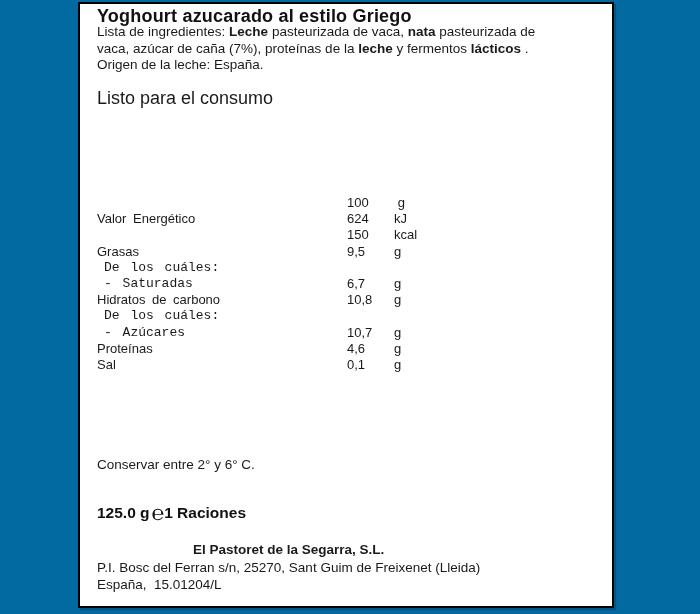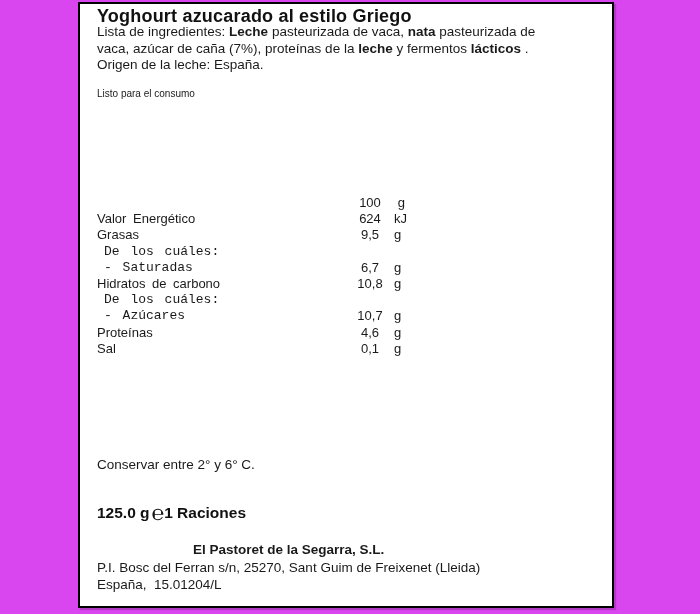--- a/index.html
+++ b/index.html
@@ -9,21 +9,21 @@
     width: 700px;
     height: 614px;
     font-family: "Liberation Sans", "DejaVu Sans", sans-serif;
     color: #1a1a1a;
     -webkit-font-smoothing: antialiased;
   }
   .canvas {
     position: relative;
     width: 700px;
     height: 614px;
-    background: #d946ef;
+    background: #0369a1;
     overflow: hidden;
   }
   .label-box {
     position: absolute;
     left: 78px;
     top: 2px;
     width: 532px;
     height: 602px;
     border: 2px solid #000000;
     background: #ffffff;
@@ -46,21 +46,21 @@
     width: 470px;
     font-size: 13.5px;
     line-height: 16.5px;
     color: #1a1a1a;
   }
   .ingredients b { font-weight: bold; }
   .ready-text {
     position: absolute;
     left: 17px;
     top: 84px;
-    font-size: 10px;
+    font-size: 18px;
     color: #1a1a1a;
   }
   .nutrition-table {
     position: absolute;
     left: 17px;
     top: 191px;
     width: 400px;
     font-size: 13px;
     word-spacing: 3px;
     color: #1a1a1a;
@@ -78,21 +78,21 @@
   .n-label.indent1 { left: 7px; font-family: Liberation Mono, monospace; }
   .n-value {
     position: absolute;
     left: 250px;
     top: 0;
     word-spacing: 0;
   }
   .n-num {
     display: inline-block;
     width: 46px;
-    text-align: center;
+    text-align: left;
   }
   .n-unit {
     display: inline-block;
     padding-left: 1px;
   }
   .storage-text {
     position: absolute;
     left: 17px;
     top: 453px;
     font-size: 13.5px;
@@ -143,20 +143,23 @@
 
     <div class="nutrition-table">
         <div class="n-row">
           <span class="n-value"><span class="n-num">100</span><span class="n-unit prewrap"> g</span></span>
         </div>
         <div class="n-row">
           <span class="n-label">Valor  Energético</span>
           <span class="n-value"><span class="n-num">624</span><span class="n-unit prewrap">kJ</span></span>
         </div>
         <div class="n-row">
+          <span class="n-value"><span class="n-num">150</span><span class="n-unit prewrap">kcal</span></span>
+        </div>
+        <div class="n-row">
           <span class="n-label">Grasas</span>
           <span class="n-value"><span class="n-num">9,5</span><span class="n-unit prewrap">g</span></span>
         </div>
         <div class="n-row">
           <span class="n-label indent1">De los cuáles:</span>
         </div>
         <div class="n-row">
           <span class="n-label indent1">- Saturadas</span>
           <span class="n-value"><span class="n-num">6,7</span><span class="n-unit prewrap">g</span></span>
         </div>

